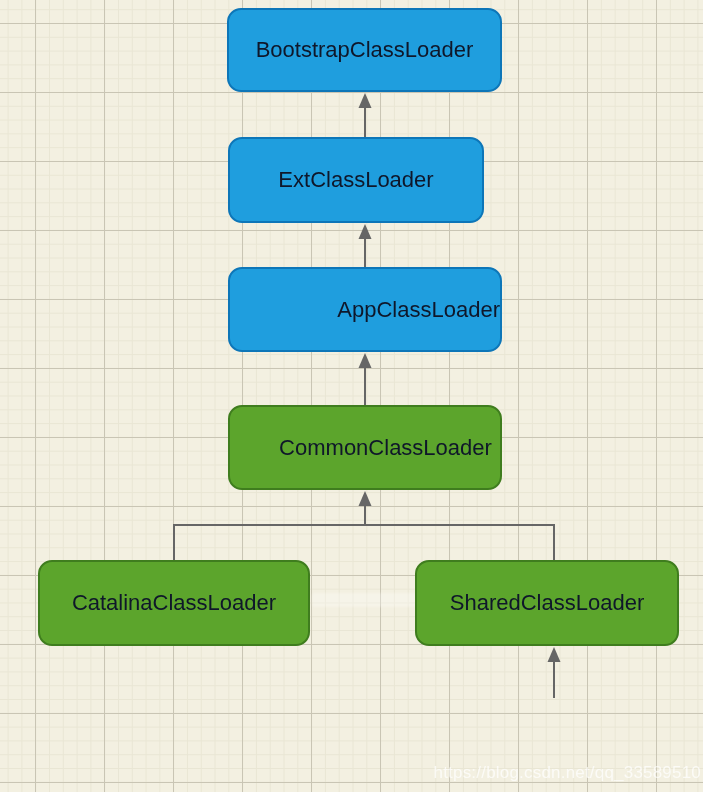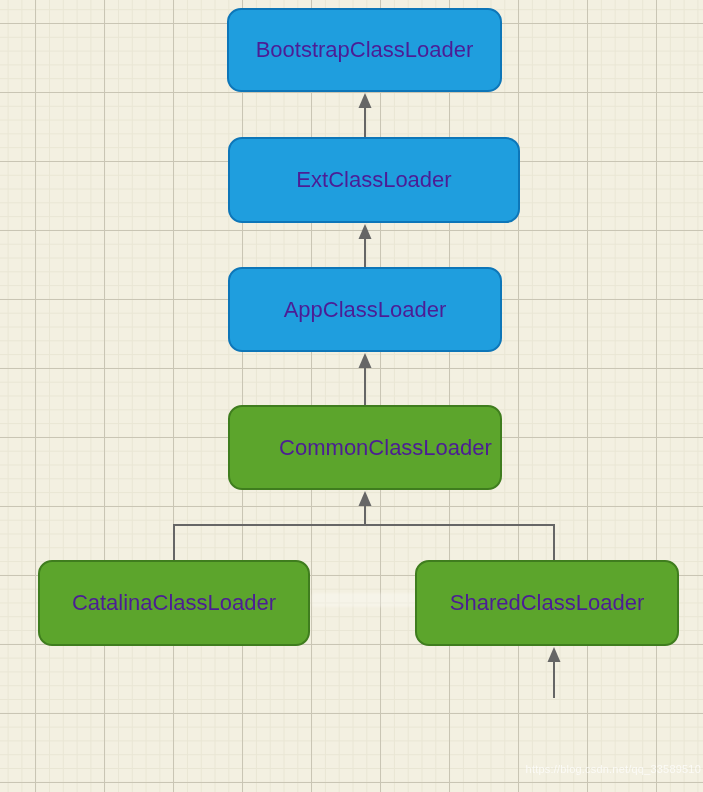--- a/index.html
+++ b/index.html
@@ -30,29 +30,29 @@
   .node {
     position: absolute;
     z-index: 2;
     box-sizing: border-box;
     border-radius: 14px;
     border: 2px solid;
     display: flex;
     align-items: center;
     justify-content: center;
     font-size: 22px;
-    color: #4c1d95;
+    color: #0f172a;
     white-space: nowrap;
   }
   .node.blue  { background: #1f9ede; border-color: #0d76b8; }
   .node.green { background: #5ca52c; border-color: #3f7d1e; }
 
   .node-bootstrap { left: 227px; top: 8px;   width: 275px; height: 84px; }
-  .node-ext       { left: 228px; top: 137px; width: 292px; height: 86px; }
-  .node-app       { left: 228px; top: 267px; width: 274px; height: 85px; }
+  .node-ext       { left: 228px; top: 137px; width: 256px; height: 86px; }
+  .node-app       { left: 228px; top: 267px; width: 274px; height: 85px; justify-content: flex-end; }
   .node-common    { left: 228px; top: 405px; width: 274px; height: 85px; padding-left: 41px; }
   .node-catalina  { left: 38px;  top: 560px; width: 272px; height: 86px; }
   .node-shared    { left: 415px; top: 560px; width: 264px; height: 86px; }
   .node-webapp    { left: 418px; top: 698px; width: 274px; height: 83px; }
 
   .faded-band {
     position: absolute;
     z-index: 1;
     left: 312px;
     top: 593px;
@@ -60,21 +60,21 @@
     height: 14px;
     background: rgba(255,255,255,0.28);
     filter: blur(1px);
     border-radius: 3px;
   }
   .watermark {
     position: absolute;
     z-index: 5;
     right: 2px;
     top: 763px;
-    font-size: 11px;
+    font-size: 17px;
     color: rgba(255,255,255,0.72);
     letter-spacing: 0.2px;
   }
 </style>
 </head>
 <body>
 
 <div class="canvas">
 
   <svg class="edges" width="703" height="792">

